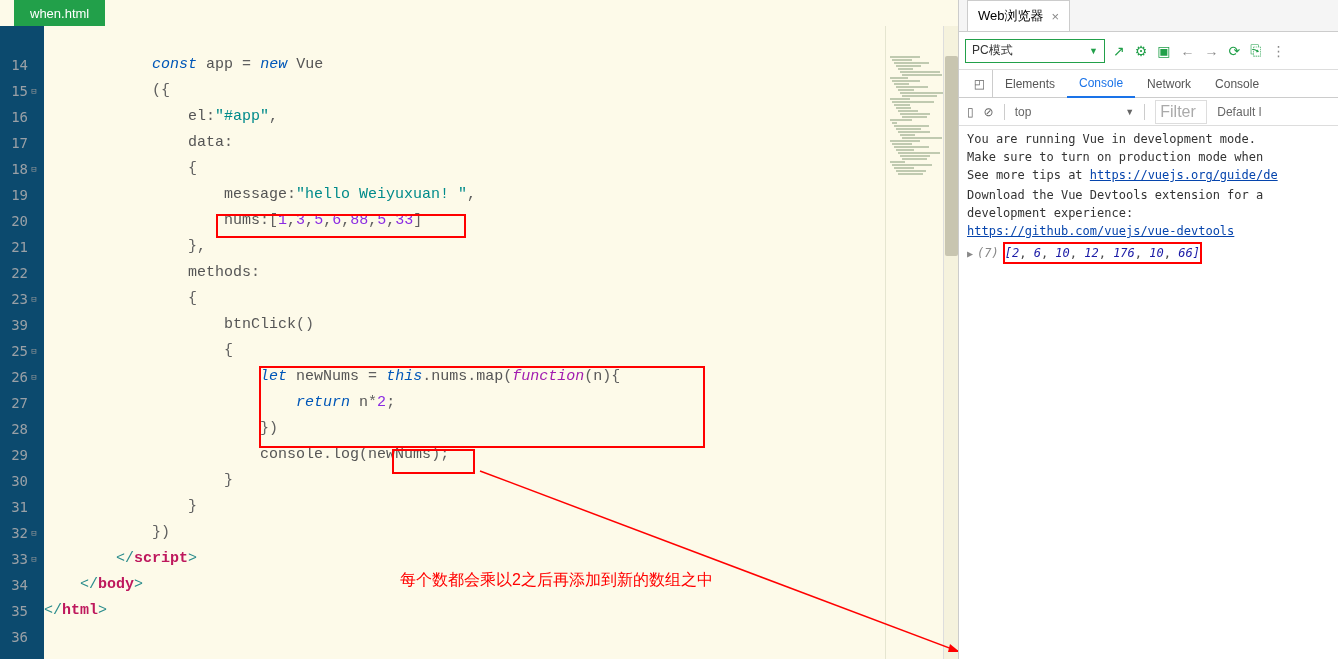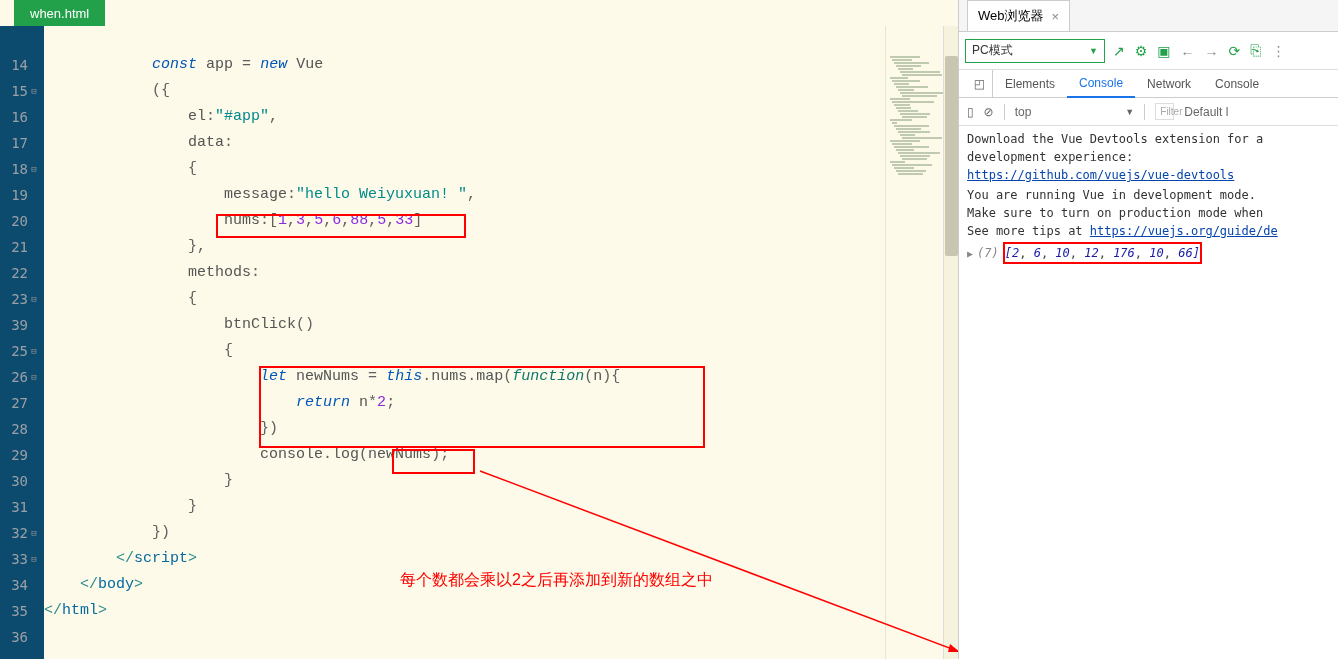--- a/index.html
+++ b/index.html
@@ -74,22 +74,22 @@
       font-size: 15px;
       color: #555;
       position: relative;
     }
     .code-line { height: 26px; }
     .kw { color: #0057b8; font-style: italic; }
     .str { color: #008b8b; }
     .num { color: #8a2be2; }
     .punct { color: #606060; }
     .var { color: #555; }
-    .func { color: #0f766e; font-style: italic; }
-    .tag { color: #0369a1; }
+    .func { color: #a21caf; font-style: italic; }
+    .tag { color: #be185d; font-weight: bold; }
     .tagpunct { color: #2a8c8c; }
     
     .hl-box1 {
       position: absolute;
       border: 2px solid #ff0000;
       top: 188px;
       left: 216px;
       width: 250px;
       height: 24px;
       pointer-events: none;
@@ -281,22 +281,22 @@
     .dt-select {
       display: flex;
       align-items: center;
       gap: 4px;
       font-size: 12px;
     }
     .dt-filter {
       border: 1px solid #ddd;
       padding: 2px 4px;
       color: #aaa;
-      font-size: 10px;
-      width: 19px;
+      font-size: 16px;
+      width: 52px;
     }
     .console-body {
       flex: 1;
       padding: 4px 8px;
       font-family: Consolas, monospace;
       font-size: 12px;
       line-height: 1.5;
       overflow: hidden;
     }
     .console-line {
@@ -537,28 +537,28 @@
       <div class="dt-select">
         <span>top</span>
         <span style="margin-left:90px;font-size:9px">▼</span>
       </div>
       <span style="border-left:1px solid #ccc;height:16px"></span>
       <div class="dt-filter">Filter</div>
       <span>Default l</span>
     </div>
     <div class="console-body">
       <div class="console-line">
+        <span>You are running Vue in development mode.</span><br>
+        <span>Make sure to turn on production mode when </span><br>
+        <span>See more tips at </span><span class="console-link">https://vuejs.org/guide/de</span>
+      </div>
+      <div class="console-line">
         <span>Download the Vue Devtools extension for a </span><br>
         <span>development experience:</span><br>
         <span class="console-link">https://github.com/vuejs/vue-devtools</span>
-      </div>
-      <div class="console-line">
-        <span>You are running Vue in development mode.</span><br>
-        <span>Make sure to turn on production mode when </span><br>
-        <span>See more tips at </span><span class="console-link">https://vuejs.org/guide/de</span>
       </div>
       <div class="console-line array-output">
         <span class="arr-triangle">▶</span>
         <span class="arr-count">(7)</span>
         <span class="arr-values" id="arr-values">[<span class="num2">2</span><span class="comma">, </span><span class="num2">6</span><span class="comma">, </span><span class="num2">10</span><span class="comma">, </span><span class="num2">12</span><span class="comma">, </span><span class="num2">176</span><span class="comma">, </span><span class="num2">10</span><span class="comma">, </span><span class="num2">66</span>]</span>
       </div>
     </div>
   </div>
   <div class="watermark"></div>
 </div>

